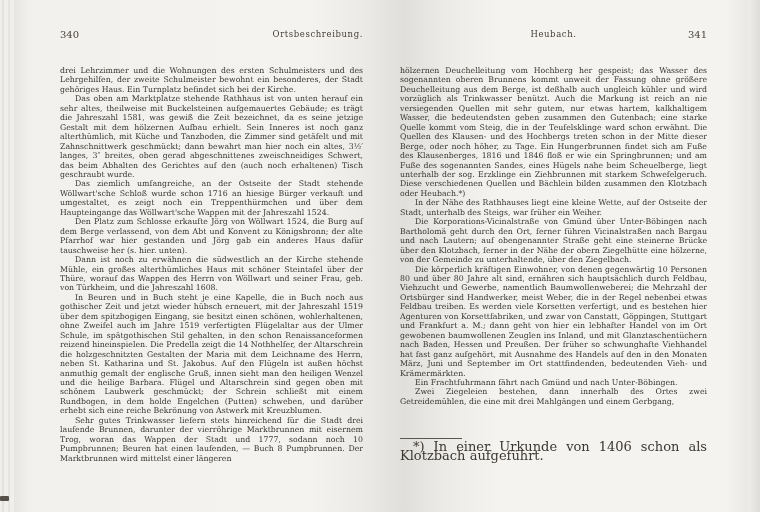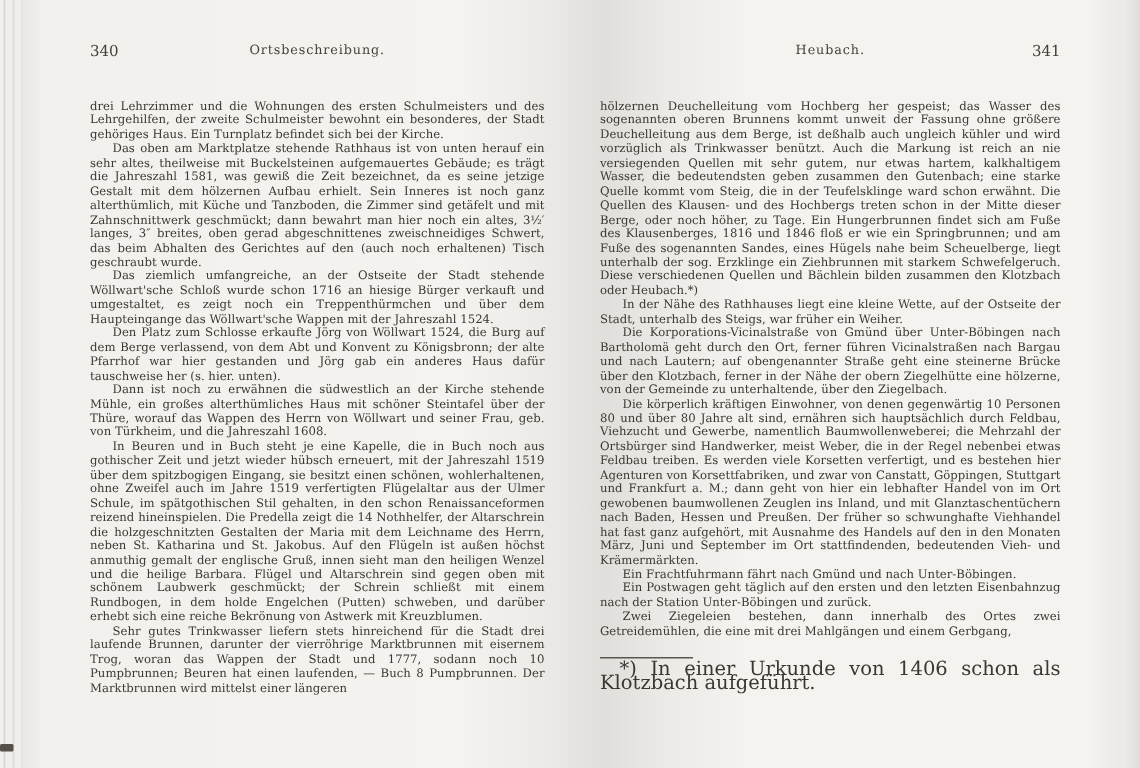--- a/index.html
+++ b/index.html
@@ -59,38 +59,37 @@
 </style>
 </head>
 <body>
 
 <div class="scan-edge-left"></div>
 <div class="paper"></div>
 <div class="scan-edge-right"></div>
 <div class="ink-mark"></div>
 
 <div class="pagenum" style="left:60px;">340</div>
-<div class="running-head head-center" style="left:60px; width:303px;">Ortsbeschreibung.</div>
+<div class="running-head head-center" style="left:60px; width:303px;text-align:right;">Ortsbeschreibung.</div>
 <div class="column col-left">
     <p>drei Lehrzimmer und die Wohnungen des ersten Schulmeisters und des Lehrgehilfen, der zweite Schulmeister bewohnt ein besonderes, der Stadt gehöriges Haus. Ein Turnplatz befindet sich bei der Kirche.</p>
     <p class="ind">Das oben am Marktplatze stehende Rathhaus ist von unten herauf ein sehr altes, theilweise mit Buckelsteinen aufgemauertes Gebäude; es trägt die Jahreszahl 1581, was gewiß die Zeit bezeichnet, da es seine jetzige Gestalt mit dem hölzernen Aufbau erhielt. Sein Inneres ist noch ganz alterthümlich, mit Küche und Tanzboden, die Zimmer sind getäfelt und mit Zahnschnittwerk geschmückt; dann bewahrt man hier noch ein altes, 3½′ langes, 3″ breites, oben gerad abgeschnittenes zweischneidiges Schwert, das beim Abhalten des Gerichtes auf den (auch noch erhaltenen) Tisch geschraubt wurde.</p>
     <p class="ind">Das ziemlich umfangreiche, an der Ostseite der Stadt stehende Wöllwart'sche Schloß wurde schon 1716 an hiesige Bürger verkauft und umgestaltet, es zeigt noch ein Treppenthürmchen und über dem Haupteingange das Wöllwart'sche Wappen mit der Jahreszahl 1524.</p>
     <p class="ind">Den Platz zum Schlosse erkaufte Jörg von Wöllwart 1524, die Burg auf dem Berge verlassend, von dem Abt und Konvent zu Königsbronn; der alte Pfarrhof war hier gestanden und Jörg gab ein anderes Haus dafür tauschweise her (s. hier. unten).</p>
     <p class="ind">Dann ist noch zu erwähnen die südwestlich an der Kirche stehende Mühle, ein großes alterthümliches Haus mit schöner Steintafel über der Thüre, worauf das Wappen des Herrn von Wöllwart und seiner Frau, geb. von Türkheim, und die Jahreszahl 1608.</p>
     <p class="ind">In Beuren und in Buch steht je eine Kapelle, die in Buch noch aus gothischer Zeit und jetzt wieder hübsch erneuert, mit der Jahreszahl 1519 über dem spitzbogigen Eingang, sie besitzt einen schönen, wohlerhaltenen, ohne Zweifel auch im Jahre 1519 verfertigten Flügelaltar aus der Ulmer Schule, im spätgothischen Stil gehalten, in den schon Renaissanceformen reizend hineinspielen. Die Predella zeigt die 14 Nothhelfer, der Altarschrein die holzgeschnitzten Gestalten der Maria mit dem Leichname des Herrn, neben St. Katharina und St. Jakobus. Auf den Flügeln ist außen höchst anmuthig gemalt der englische Gruß, innen sieht man den heiligen Wenzel und die heilige Barbara. Flügel und Altarschrein sind gegen oben mit schönem Laubwerk geschmückt; der Schrein schließt mit einem Rundbogen, in dem holde Engelchen (Putten) schweben, und darüber erhebt sich eine reiche Bekrönung von Astwerk mit Kreuzblumen.</p>
     <p class="ind">Sehr gutes Trinkwasser liefern stets hinreichend für die Stadt drei laufende Brunnen, darunter der vierröhrige Marktbrunnen mit eisernem Trog, woran das Wappen der Stadt und 1777, sodann noch 10 Pumpbrunnen; Beuren hat einen laufenden, — Buch 8 Pumpbrunnen. Der Marktbrunnen wird mittelst einer längeren</p>
   </div>
 
 <div class="running-head head-center" style="left:400px; width:307px;">Heubach.</div>
 <div class="pagenum" style="left:688px;">341</div>
 <div class="column col-right">
 <p>hölzernen Deuchelleitung vom Hochberg her gespeist; das Wasser des sogenannten oberen Brunnens kommt unweit der Fassung ohne größere Deuchelleitung aus dem Berge, ist deßhalb auch ungleich kühler und wird vorzüglich als Trinkwasser benützt. Auch die Markung ist reich an nie versiegenden Quellen mit sehr gutem, nur etwas hartem, kalkhaltigem Wasser, die bedeutendsten geben zusammen den Gutenbach; eine starke Quelle kommt vom Steig, die in der Teufelsklinge ward schon erwähnt. Die Quellen des Klausen- und des Hochbergs treten schon in der Mitte dieser Berge, oder noch höher, zu Tage. Ein Hungerbrunnen findet sich am Fuße des Klausenberges, 1816 und 1846 floß er wie ein Springbrunnen; und am Fuße des sogenannten Sandes, eines Hügels nahe beim Scheuelberge, liegt unterhalb der sog. Erzklinge ein Ziehbrunnen mit starkem Schwefelgeruch. Diese verschiedenen Quellen und Bächlein bilden zusammen den Klotzbach oder Heubach.*)</p>
     <p class="ind">In der Nähe des Rathhauses liegt eine kleine Wette, auf der Ostseite der Stadt, unterhalb des Steigs, war früher ein Weiher.</p>
     <p class="ind">Die Korporations-Vicinalstraße von Gmünd über Unter-Böbingen nach Bartholomä geht durch den Ort, ferner führen Vicinalstraßen nach Bargau und nach Lautern; auf obengenannter Straße geht eine steinerne Brücke über den Klotzbach, ferner in der Nähe der obern Ziegelhütte eine hölzerne, von der Gemeinde zu unterhaltende, über den Ziegelbach.</p>
     <p class="ind">Die körperlich kräftigen Einwohner, von denen gegenwärtig 10 Personen 80 und über 80 Jahre alt sind, ernähren sich hauptsächlich durch Feldbau, Viehzucht und Gewerbe, namentlich Baumwollenweberei; die Mehrzahl der Ortsbürger sind Handwerker, meist Weber, die in der Regel nebenbei etwas Feldbau treiben. Es werden viele Korsetten verfertigt, und es bestehen hier Agenturen von Korsettfabriken, und zwar von Canstatt, Göppingen, Stuttgart und Frankfurt a. M.; dann geht von hier ein lebhafter Handel von im Ort gewobenen baumwollenen Zeuglen ins Inland, und mit Glanztaschentüchern nach Baden, Hessen und Preußen. Der früher so schwunghafte Viehhandel hat fast ganz aufgehört, mit Ausnahme des Handels auf den in den Monaten März, Juni und September im Ort stattfindenden, bedeutenden Vieh- und Krämermärkten.</p>
     <p class="ind">Ein Frachtfuhrmann fährt nach Gmünd und nach Unter-Böbingen.</p>
-    <p class="ind">Ein Postwagen geht täglich auf den ersten und den letzten Eisenbahnzug nach der Station Unter-Böbingen und zurück.</p>
     <p class="ind">Zwei Ziegeleien bestehen, dann innerhalb des Ortes zwei Getreidemühlen, die eine mit drei Mahlgängen und einem Gerbgang,</p>
   </div>
 <div class="column col-right" style="top:auto; bottom:52px; pointer-events:none;">
   <div class="footnote-rule"></div>
   <div class="footnote">*) In einer Urkunde von 1406 schon als Klotzbach aufgeführt.</div>
 </div>
 
 </body></html>

